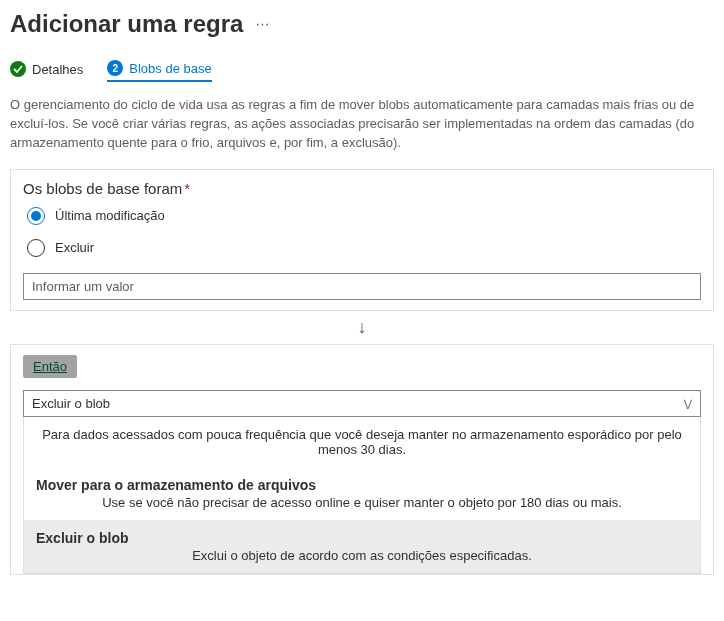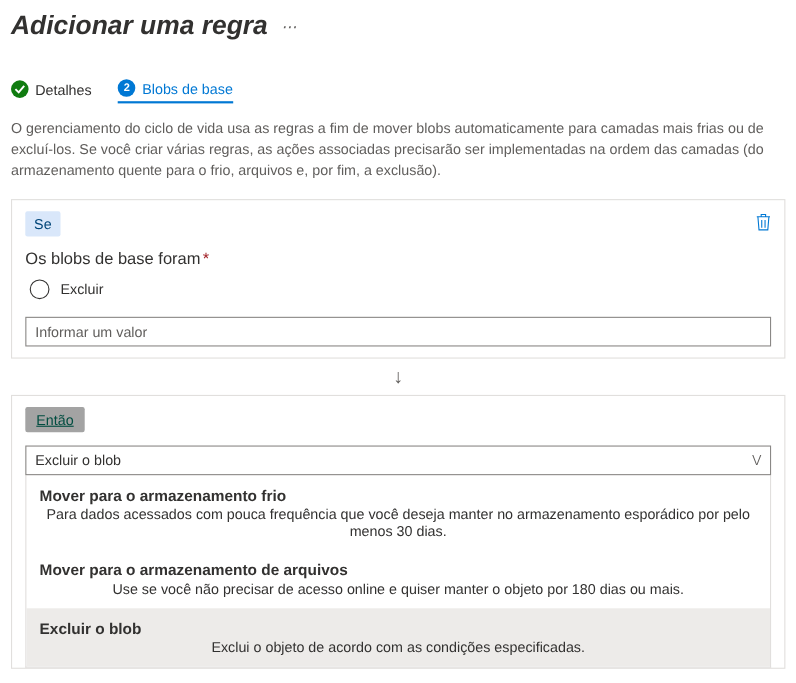--- a/index.html
+++ b/index.html
@@ -1,17 +1,17 @@
 <!DOCTYPE html>
 <html><head>
 <meta charset="utf-8">
 <style>
 * { box-sizing: border-box; margin: 0; padding: 0; }
 body { font-family: "Segoe UI", -apple-system, sans-serif; font-size: 13px; color: #323130; background: #fff; padding: 10px; width: 724px; }
-.header { display: flex; align-items: center; gap: 12px; margin-bottom: 34px; font-style: italic; }
+.header { display: flex; align-items: center; gap: 12px; margin-bottom: 22px; }
 .title { font-size: 24px; font-weight: 600; }
 .dots { color: #605e5c; font-size: 14px; letter-spacing: 1px; cursor: pointer; }
 .steps { display: flex; gap: 24px; margin-bottom: 14px; }
 .step { display: flex; align-items: center; gap: 6px; font-size: 13px; padding-bottom: 4px; }
 .step.active { color: #0078d4; border-bottom: 2px solid #0078d4; }
 .step-icon { width: 16px; height: 16px; border-radius: 50%; display: flex; align-items: center; justify-content: center; font-size: 10px; color: #fff; font-weight: 600; }
 .step-icon.done { background: #107c10; }
 .step-icon.current { background: #0078d4; }
 .desc { color: #605e5c; font-size: 13px; line-height: 1.45; margin-bottom: 16px; }
 .panel { border: 1px solid #e1dfdd; padding: 10px 12px; }
@@ -57,34 +57,30 @@
   </div>
   <div class="step active">
     <span class="step-icon current">2</span>
     <span>Blobs de base</span>
   </div>
 </div>
 
 <p class="desc">O gerenciamento do ciclo de vida usa as regras a fim de mover blobs automaticamente para camadas mais frias ou de excluí-los. Se você criar várias regras, as ações associadas precisarão ser implementadas na ordem das camadas (do armazenamento quente para o frio, arquivos e, por fim, a exclusão).</p>
 
 <div class="panel">
-  <div class="panel-head">
-    <span class="tag-if">Se</span>
-    <span class="trash">
-      <svg width="14" height="16" viewBox="0 0 14 16">
-          <path d="M1 3h12M5 3V1h4v2M2 3l1 12h8l1-12M5.5 6v7M8.5 6v7" stroke="#0078d4" stroke-width="1" fill="none"></path>
-        </svg>
-    </span>
-  </div>
 
   <label class="label">
     <span>Os blobs de base foram</span><span class="req">*</span>
   </label>
 
   <div class="radios">
+    <div class="radio-row">
+      <span class="radio checked"></span>
+      <span>Última modificação</span>
+    </div>
     <div class="radio-row">
       <span class="radio"></span>
       <span>Excluir</span>
     </div>
   </div>
 
   <input class="input" type="text" placeholder="Informar um valor" style="">
 </div>
 
 <div class="arrow-divider">↓</div>
@@ -92,21 +88,20 @@
 <div class="panel-then">
   <span class="tag-then">Então</span>
 
   <div class="select">
     <span>Excluir o blob</span>
     <span class="chevron">⋁</span>
   </div>
 
   <div class="dropdown">
     <div class="dd-item">
-      <div class="dd-title">Mover para o armazenamento frio</div>
       <div class="dd-desc">Para dados acessados com pouca frequência que você deseja manter no armazenamento esporádico por pelo menos 30 dias.</div>
     </div>
     <div class="dd-item">
       <div class="dd-title">Mover para o armazenamento de arquivos</div>
       <div class="dd-desc">Use se você não precisar de acesso online e quiser manter o objeto por 180 dias ou mais.</div>
     </div>
     <div class="dd-item selected">
       <div class="dd-title">Excluir o blob</div>
       <div class="dd-desc">Exclui o objeto de acordo com as condições especificadas.</div>
     </div>

